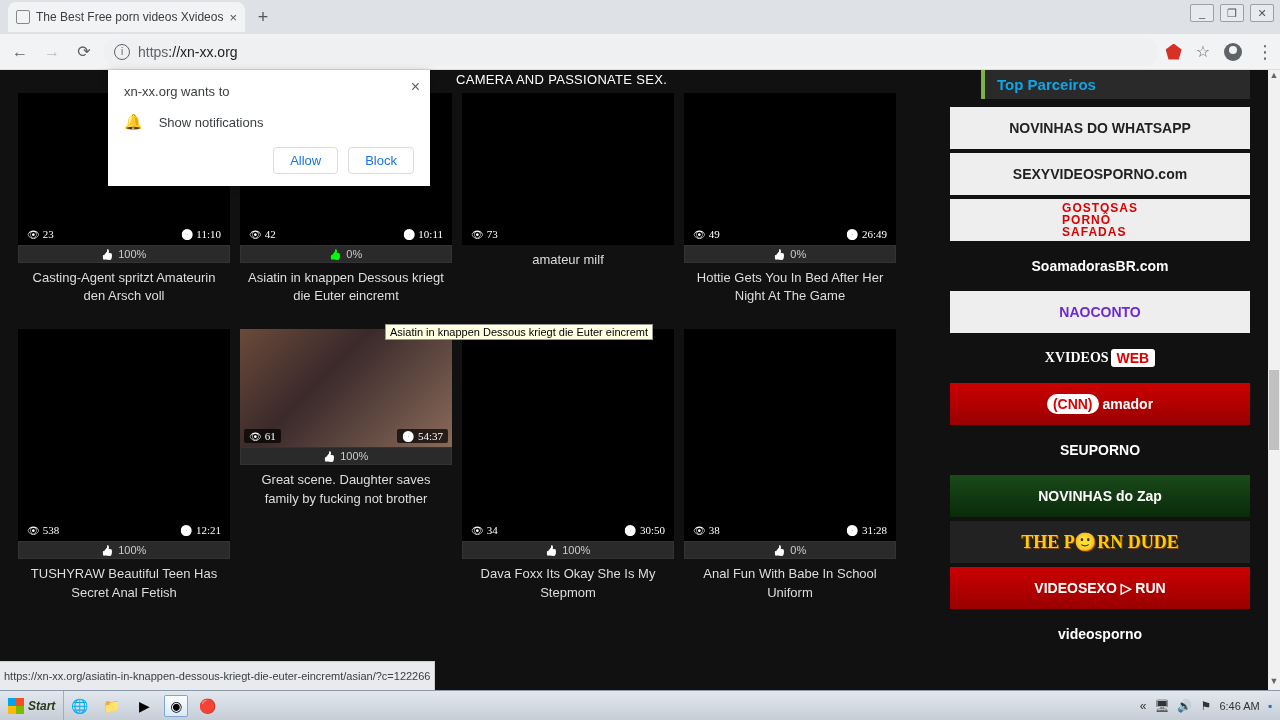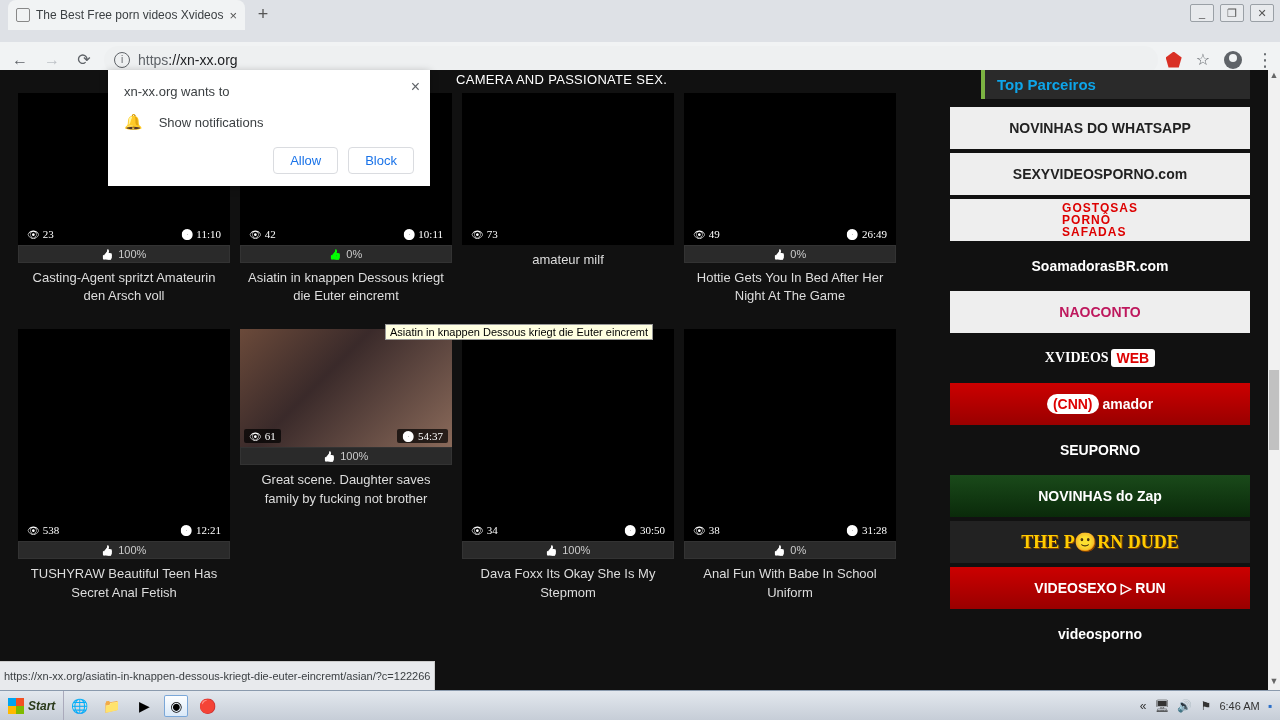--- a/index.html
+++ b/index.html
@@ -1,19 +1,19 @@
 <!DOCTYPE html>
 <html><head>
 <meta charset="utf-8">
 <style>
 * { margin: 0; padding: 0; box-sizing: border-box; font-family: "Segoe UI", Arial, sans-serif; }
 body { width: 1280px; height: 720px; overflow: hidden; background: #e8eaed; position: relative; }
 
 
-.titlebar { height: 42px; background: #dee1e6; display: flex; align-items: flex-start; position: relative; }
+.titlebar { height: 34px; background: #dee1e6; display: flex; align-items: center; position: relative; }
 .tab { background: #f1f3f4; height: 30px; margin-left: 8px; border-radius: 8px 8px 0 0; display: flex; align-items: center; padding: 0 8px; gap: 6px; min-width: 210px; font-size: 12px; color: #3c4043; }
 .tab .favicon { width: 14px; height: 14px; border: 1px solid #888; border-radius: 2px; }
 .tab .tab-close { margin-left: auto; font-size: 13px; color: #555; }
 .new-tab { width: 28px; height: 28px; font-size: 18px; color: #555; display:flex; align-items:center; justify-content:center; margin-left:4px;}
 .win-controls { position: absolute; right: 6px; top: 4px; display: flex; gap: 6px; }
 .win-controls span { width: 24px; height: 18px; border: 1px solid #9aa0a6; border-radius: 2px; font-size: 11px; display:flex; align-items:center; justify-content:center; color:#555; background:#e8eaed;}
 
 .toolbar { height: 36px; background: #f1f3f4; display: flex; align-items: center; padding: 0 8px; gap: 8px; border-bottom: 1px solid #dadce0; }
 .nav-icon { width: 24px; height: 24px; display:flex; align-items:center; justify-content:center; color:#5f6368; font-size: 16px;}
 .nav-icon.disabled { color: #bdc1c6; }
@@ -217,21 +217,21 @@
 
     <div class="sidebar">
       <div class="sidebar-header">Top Parceiros</div>
       <div id="partners">
           <div class="partner light" style="color: rgb(34, 34, 34);">NOVINHAS DO WHATSAPP</div>
           <div class="partner light" style="color: rgb(34, 34, 34);">SEXYVIDEOSPORNO.com</div>
           <div class="partner light">
             <span class="redtxt" style="font-size:12px;line-height:1">GOSTOSAS<br>PORNÔ<br>SAFADAS</span>
           </div>
           <div class="partner dark">SoamadorasBR.com</div>
-          <div class="partner light" style="color: #be185d;">NAOCONTO</div>
+          <div class="partner light" style="color: #6d28d9;">NAOCONTO</div>
           <div class="partner dark">
             <span style="color:#fff;font-family:Impact">XVIDEOS</span>
             <span class="w-box">WEB</span>
           </div>
           <div class="partner red">
             <span style="background:#fff;color:#d00;padding:2px 6px;border-radius:10px;font-weight:bold">(CNN)</span>
             <span style="color:#fff;margin-left:4px">amador</span>
           </div>
           <div class="partner dark">SEUPORNO</div>
           <div class="partner green">NOVINHAS do Zap</div>

